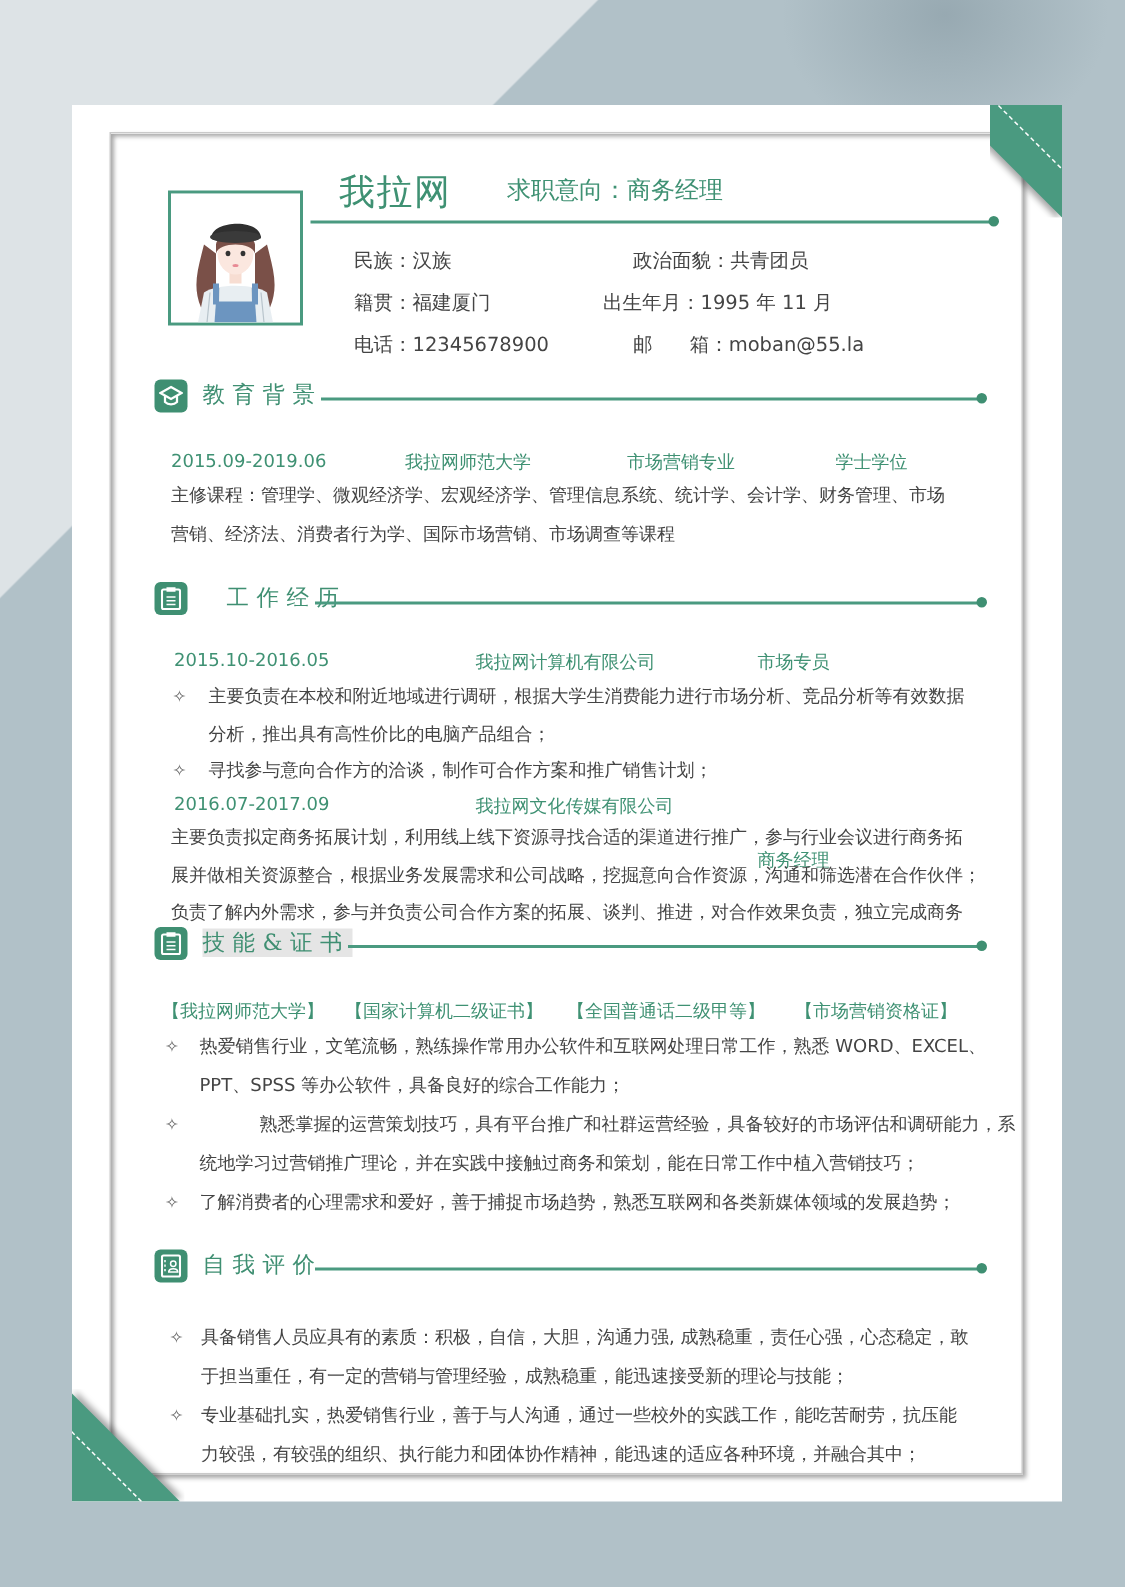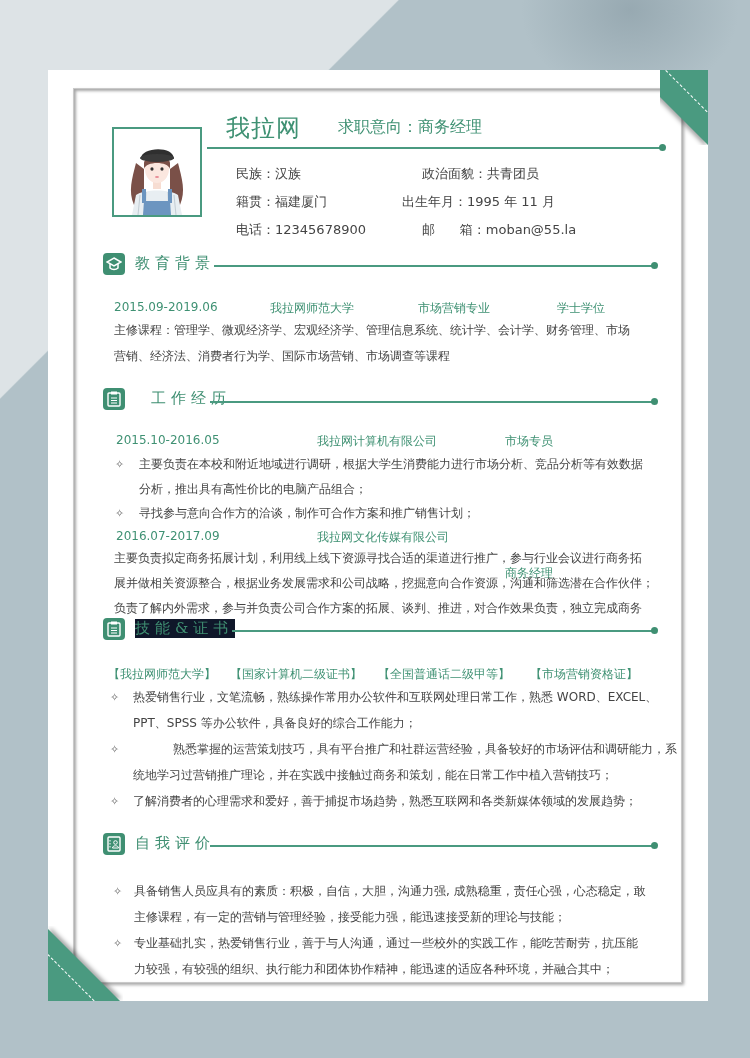--- a/index.html
+++ b/index.html
@@ -199,21 +199,21 @@
 
 <div class="sec-icon" style="left:103px; top:618px; z-index:2;">
   <svg width="14" height="16" viewBox="0 0 14 16">
       <rect x="1" y="2" width="12" height="13" rx="1" fill="none" stroke="#fff" stroke-width="1.4"></rect>
       <rect x="4" y="0.5" width="6" height="3" fill="#fff"></rect>
       <line x1="4" y1="7" x2="10" y2="7" stroke="#fff"></line>
       <line x1="4" y1="9.5" x2="10" y2="9.5" stroke="#fff"></line>
       <line x1="4" y1="12" x2="10" y2="12" stroke="#fff"></line>
     </svg>
 </div>
-<div class="sec-title" style="left:135px; top:619px; background:#0f172a; padding-right:2px;">技能&amp;证书</div>
+<div class="sec-title" style="left:135px; top:619px; background:#e5e5e5; padding-right:2px;">技能&amp;证书</div>
 <div class="hline" style="left:232px; top:630px; width:422px; height:1.5px;"></div>
 <div class="hdot" style="left:651px; top:627px;"></div>
 
 <div class="green-txt" style="left:108px; top:666px;">【我拉网师范大学】</div>
 <div class="green-txt" style="left:230px; top:666px;">【国家计算机二级证书】</div>
 <div class="green-txt" style="left:378px; top:666px;">【全国普通话二级甲等】</div>
 <div class="green-txt" style="left:530px; top:666px;">【市场营销资格证】</div>
 
 <div class="bullet" style="left:110px; top:691px;">✧</div>
 <div class="body-txt" style="left:133px; top:685px;">热爱销售行业，文笔流畅，熟练操作常用办公软件和互联网处理日常工作，熟悉 WORD、EXCEL、</div>
@@ -231,16 +231,16 @@
       <circle cx="8.5" cy="6.5" r="1.8" fill="none" stroke="#fff"></circle>
       <path d="M5.5 12 C5.5 9 11.5 9 11.5 12 Z" fill="none" stroke="#fff"></path>
     </svg>
 </div>
 <div class="sec-title" style="left:135px; top:834px;">自我评价</div>
 <div class="hline" style="left:210px; top:845px; width:444px; height:1.5px;"></div>
 <div class="hdot" style="left:651px; top:842px;"></div>
 
 <div class="bullet" style="left:113px; top:885px;">✧</div>
 <div class="body-txt" style="left:134px; top:879px;">具备销售人员应具有的素质：积极，自信，大胆，沟通力强, 成熟稳重，责任心强，心态稳定，敢</div>
-<div class="body-txt" style="left:134px; top:905px;">主修课程，有一定的营销与管理经验，接受能力强，能迅速接受新的理论与技能；</div>
+<div class="body-txt" style="left:134px; top:905px;">于担当重任，有一定的营销与管理经验，成熟稳重，能迅速接受新的理论与技能；</div>
 <div class="bullet" style="left:113px; top:937px;">✧</div>
 <div class="body-txt" style="left:134px; top:931px;">专业基础扎实，热爱销售行业，善于与人沟通，通过一些校外的实践工作，能吃苦耐劳，抗压能</div>
 <div class="body-txt" style="left:134px; top:957px;">力较强，有较强的组织、执行能力和团体协作精神，能迅速的适应各种环境，并融合其中；</div>
 
 </body></html>

